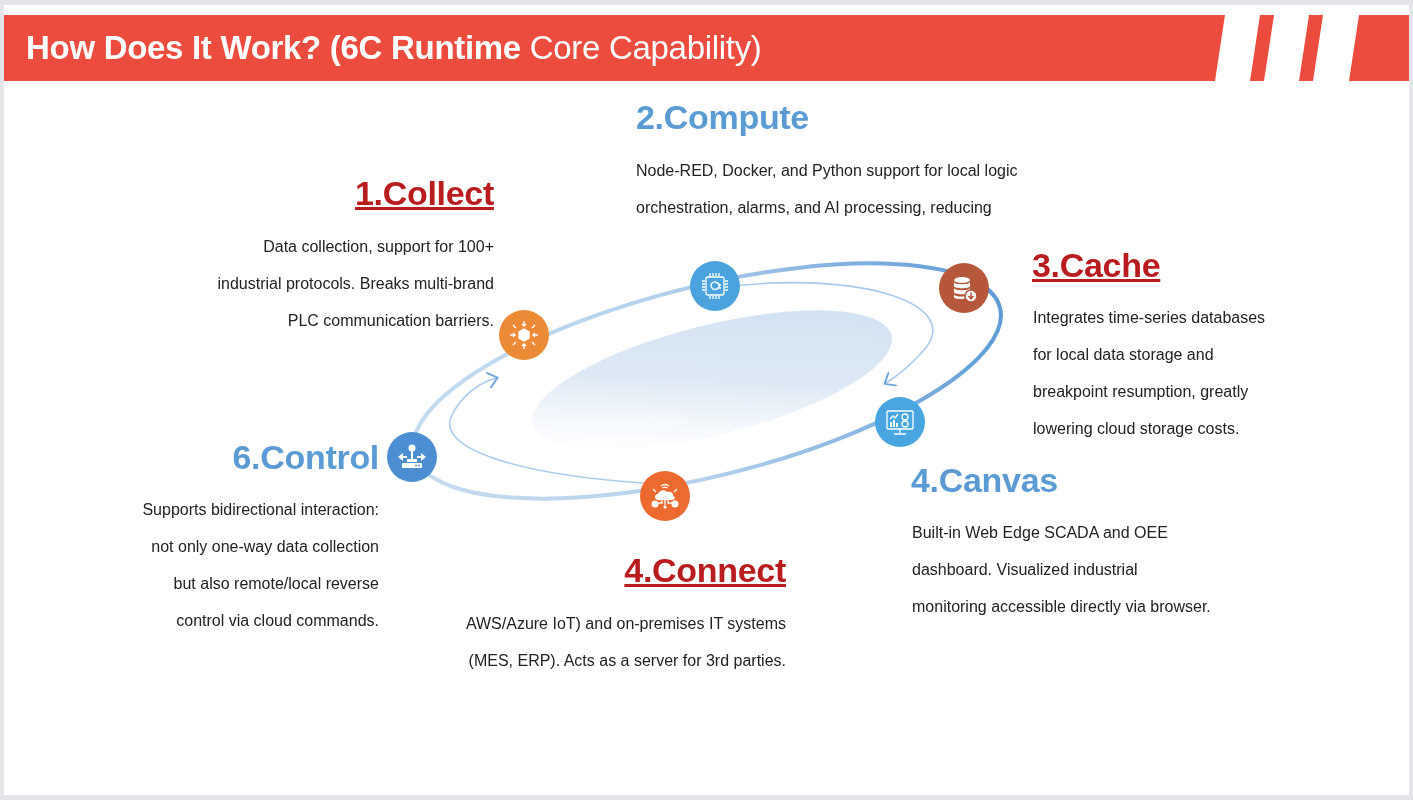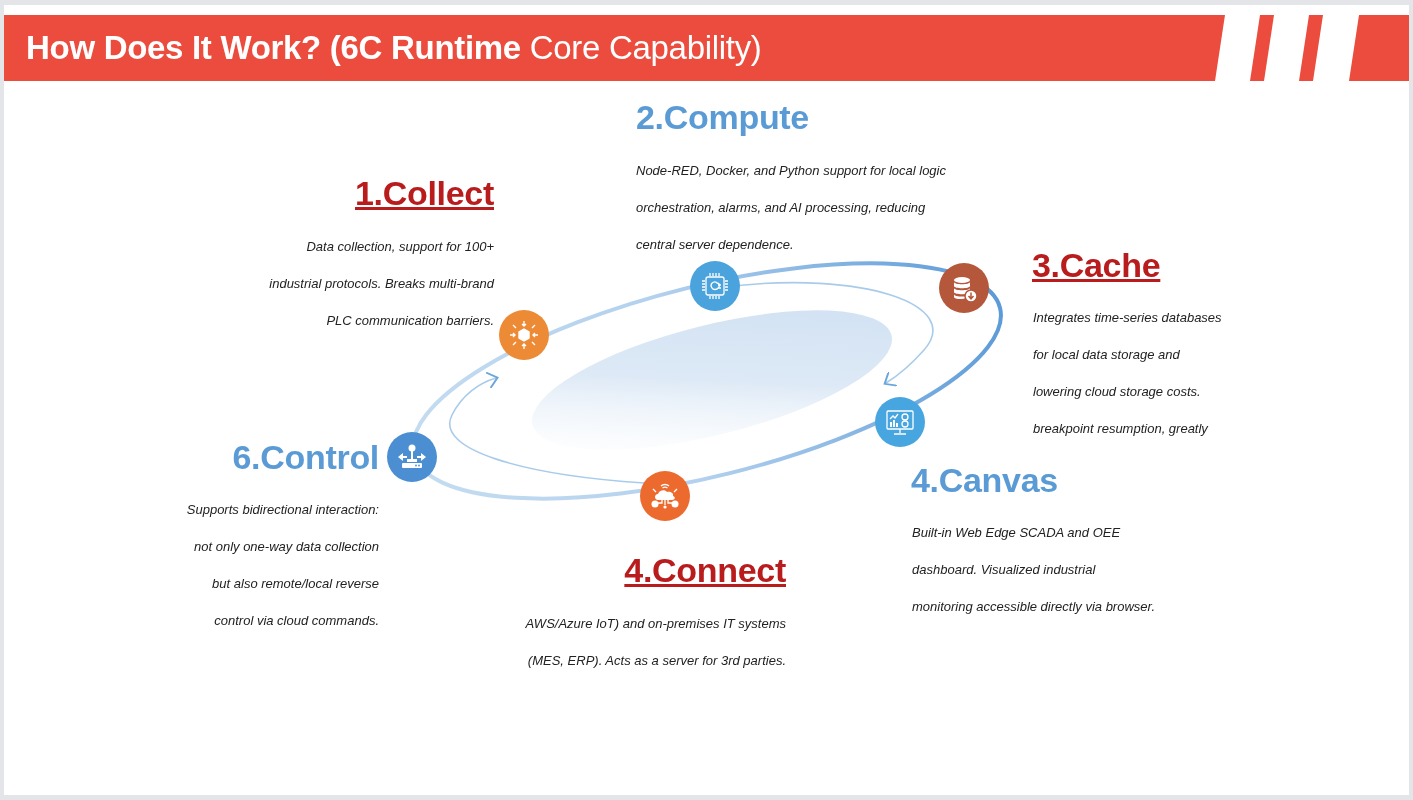--- a/index.html
+++ b/index.html
@@ -27,23 +27,22 @@
 
   .diagram { position: absolute; left: 0; top: 0; }
 
   .section-title {
     position: absolute; font-weight: bold; font-size: 34px; line-height: 40px;
     white-space: nowrap; letter-spacing: -0.3px;
   }
   .orange { color: #b91c1c; text-decoration: underline; }
   .blue { color: #5b9bd5; }
   .desc {
-    position: absolute; font-size: 13px; line-height: 37px; color: #222222;
+    position: absolute; font-size: 16px; line-height: 37px; color: #222222;
     white-space: nowrap;
-    font-style: italic;
   }
   .desc div { height: 37px; }
   .right { text-align: right; }
   .left { text-align: left; }
 
   .node {
     position: absolute; width: 50px; height: 50px; border-radius: 50%;
     display: flex; align-items: center; justify-content: center;
   }
   .node svg { display: block; }
@@ -205,29 +204,28 @@
   <div class="desc right" style="left:140px; top:223px; width:350px;">
     <div>Data collection, support for 100+</div>
     <div>industrial protocols. Breaks multi-brand</div>
     <div>PLC communication barriers.</div>
   </div>
 
   <div class="section-title blue left" style="left:632px; top:92px;">2.Compute</div>
   <div class="desc left" style="left:632px; top:147px;">
     <div>Node-RED, Docker, and Python support for local logic</div>
     <div>orchestration, alarms, and AI processing, reducing</div>
-    <div>central server dependence.</div>
   </div>
 
   <div class="section-title orange left" style="left:1028px; top:240px;">3.Cache</div>
   <div class="desc left" style="left:1029px; top:294px;">
     <div>Integrates time-series databases</div>
     <div>for local data storage and</div>
+    <div>breakpoint resumption, greatly</div>
     <div>lowering cloud storage costs.</div>
-    <div>breakpoint resumption, greatly</div>
   </div>
 
   <div class="section-title blue left" style="left:907px; top:455px;">4.Canvas</div>
   <div class="desc left" style="left:908px; top:509px;">
     <div>Built-in Web Edge SCADA and OEE</div>
     <div>dashboard. Visualized industrial</div>
     <div>monitoring accessible directly via browser.</div>
   </div>
 
   <div class="section-title orange right" style="left:480px; top:545px; width:302px;">4.Connect</div>

